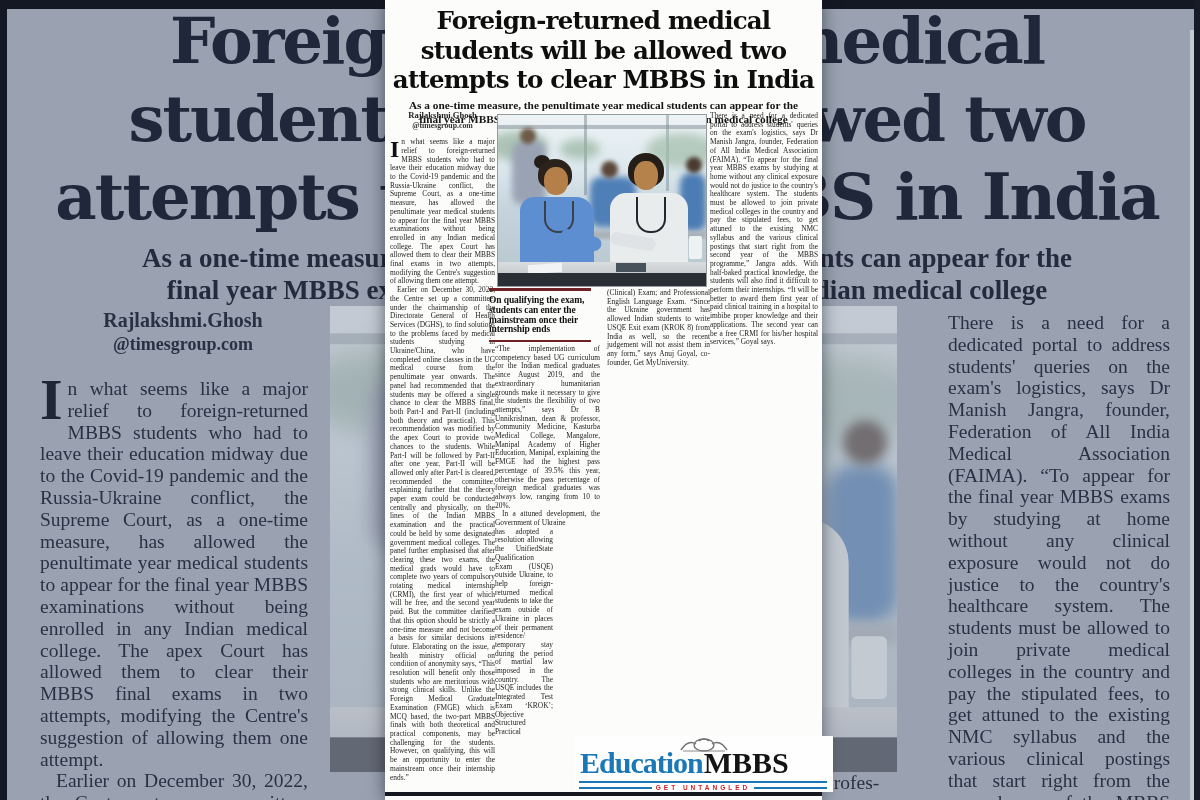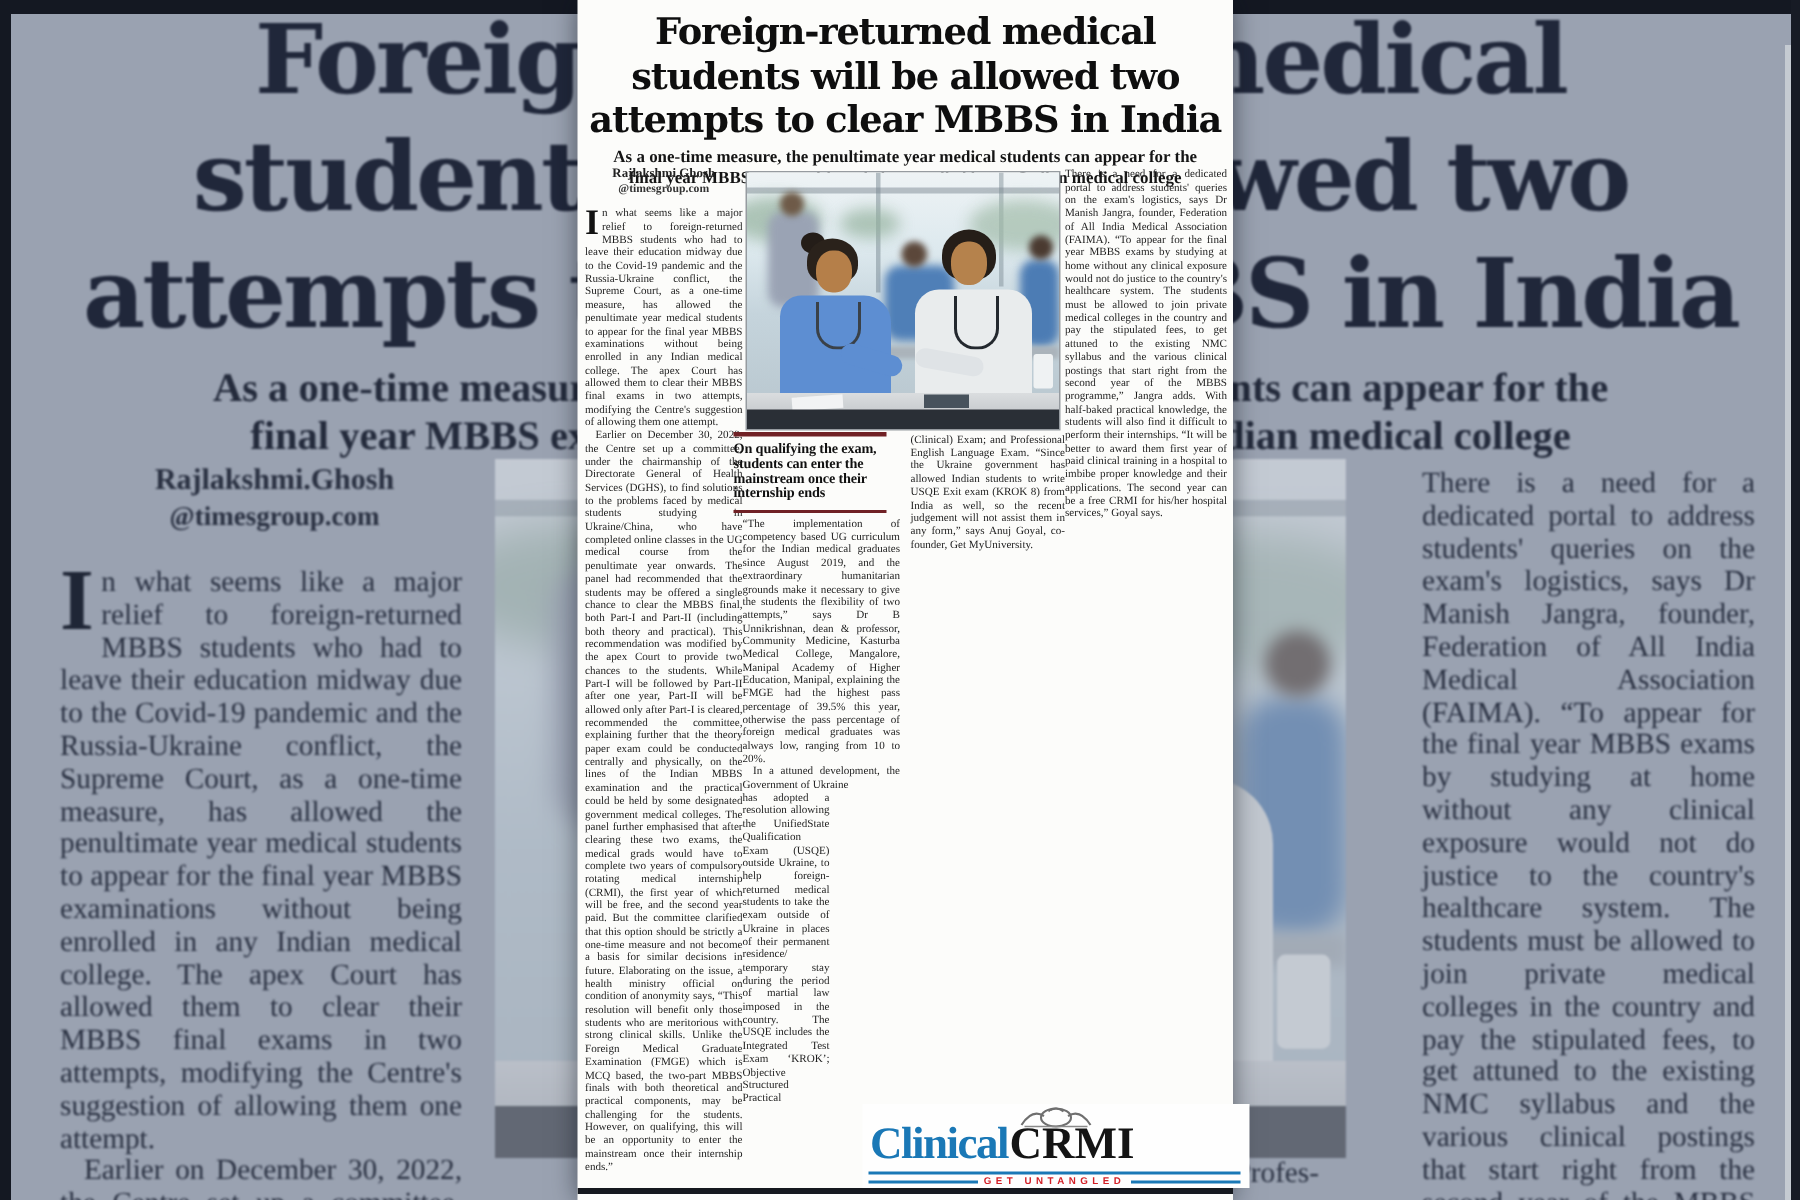--- a/index.html
+++ b/index.html
@@ -253,21 +253,21 @@
 
   <div class="logo-box">
     <svg class="crest" width="66" height="16" viewBox="0 0 66 16">
       <ellipse cx="33" cy="9" rx="10" ry="6" fill="none" stroke="#6f6f6f" stroke-width="1.4"></ellipse>
       <path d="M10 14 Q17 3 25 8" stroke="#6f6f6f" stroke-width="1.4" fill="none"></path>
       <path d="M56 14 Q49 3 41 8" stroke="#6f6f6f" stroke-width="1.4" fill="none"></path>
       <path d="M28 5 Q33 1 38 5" stroke="#6f6f6f" stroke-width="1.2" fill="none"></path>
       <path d="M12 15 H54" stroke="#8a8a8a" stroke-width="1"></path>
     </svg>
     <div class="wordmark">
-      <span class="wm-blue" style="color: rgb(26, 120, 182);">Clinical</span><span class="wm-black">CRMI</span>
+      <span class="wm-blue" style="color: rgb(26, 120, 182);">Education</span><span class="wm-black">MBBS</span>
     </div>
     <div class="logo-rule" style="background: rgb(26, 120, 182);"></div>
     <div class="tagline-row">
       <span class="tg-line" style="background: rgb(26, 120, 182);"></span>
       <span class="tg-text" style="color: rgb(210, 31, 38);">GET UNTANGLED</span>
       <span class="tg-line" style="background: rgb(26, 120, 182);"></span>
     </div>
   </div>
 
   <div class="frame-top"></div>

